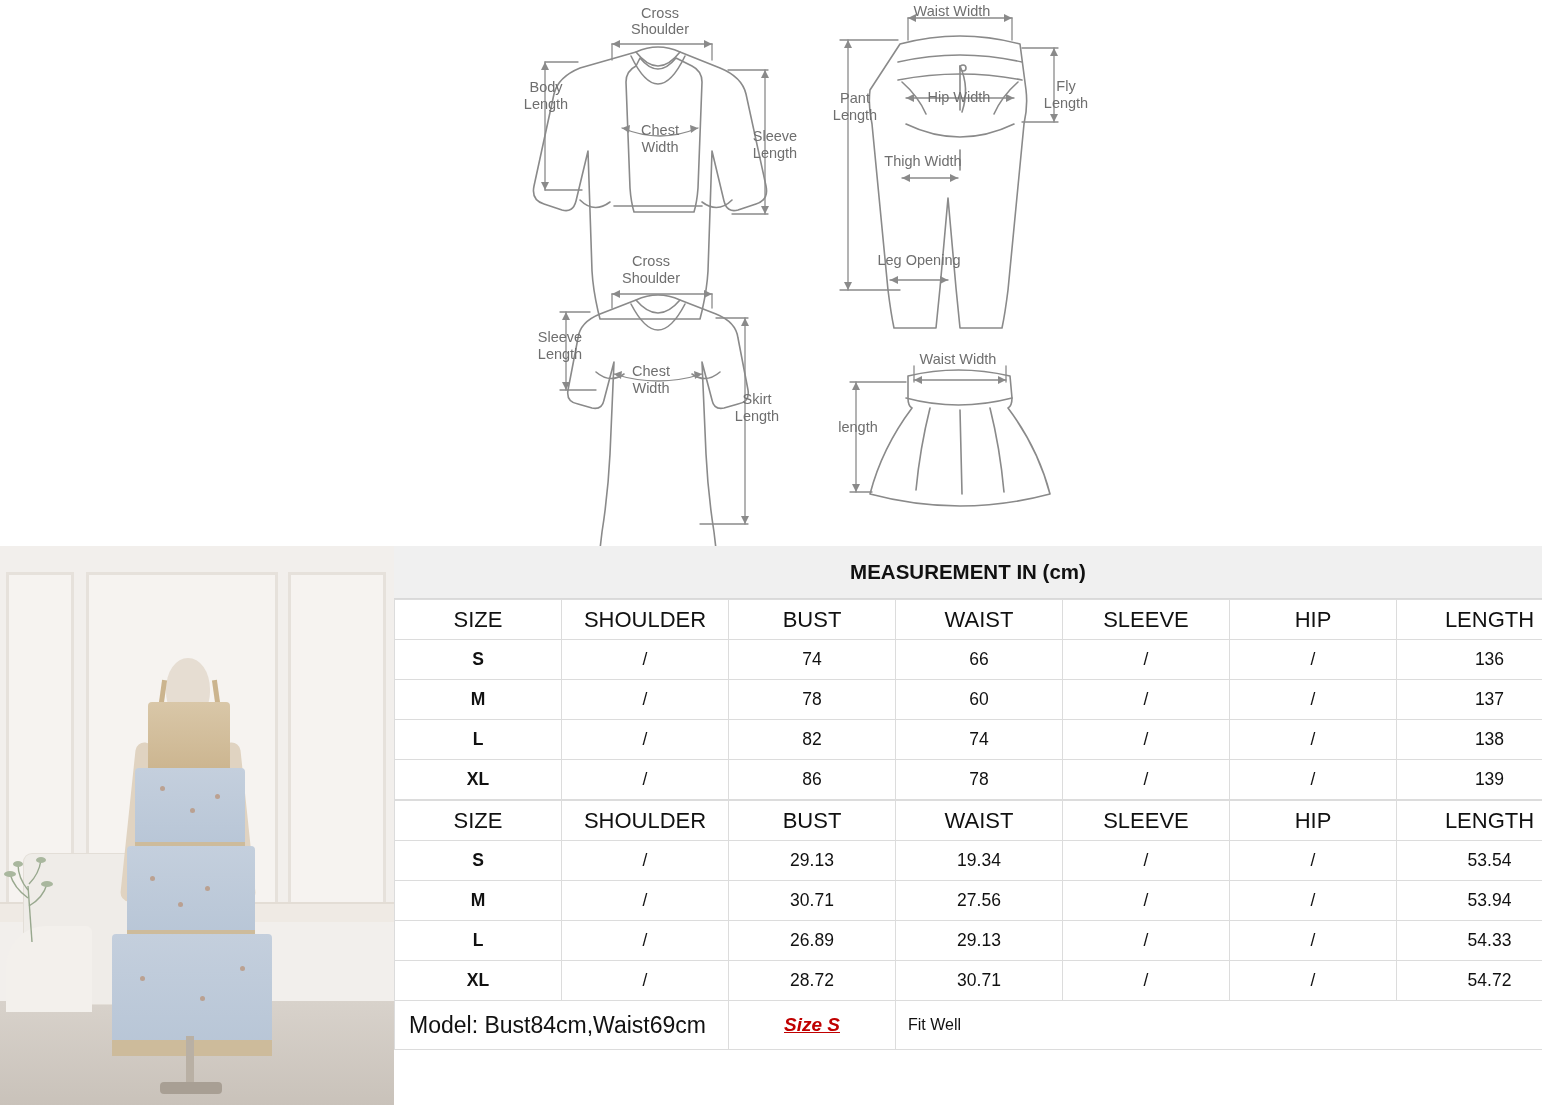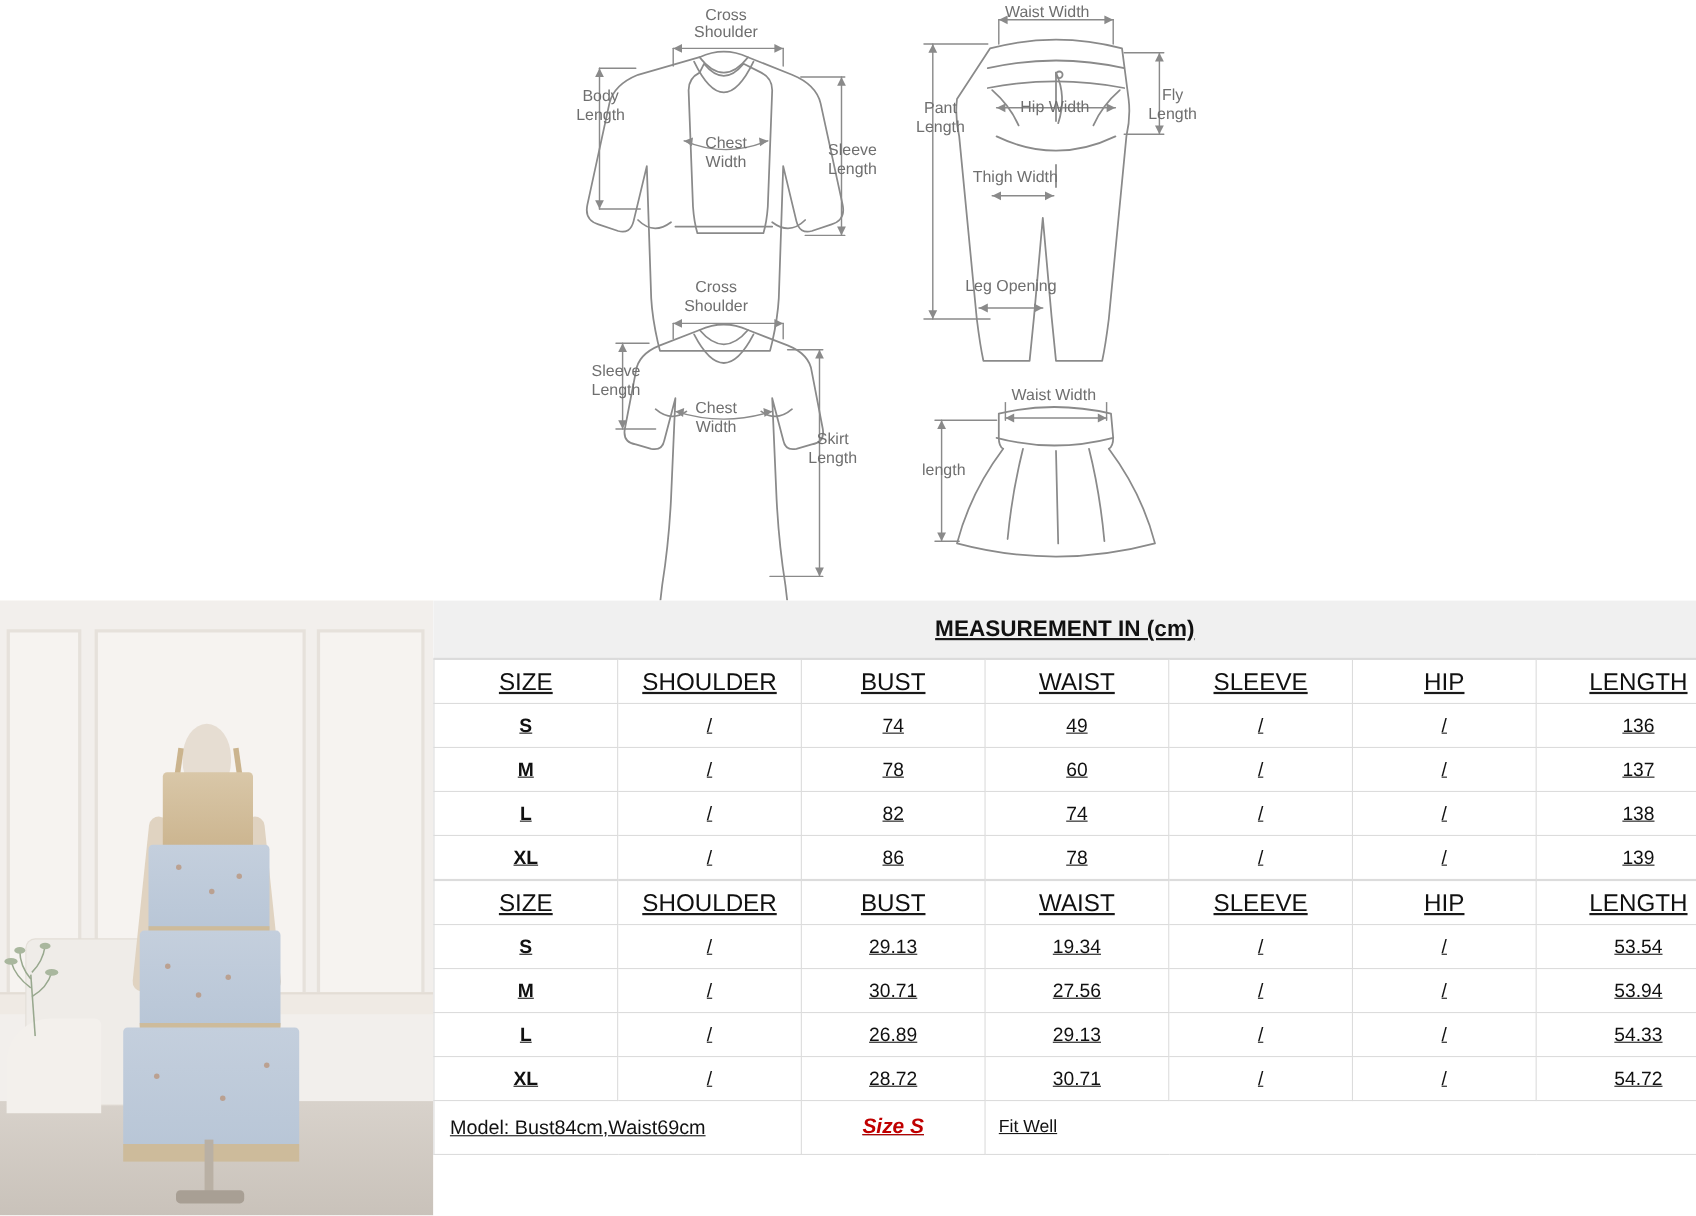--- a/index.html
+++ b/index.html
@@ -22,21 +22,21 @@
     text-anchor:middle;
     dominant-baseline:middle;
   }
 
   
   .bottom{position:absolute;left:0;top:546px;width:1542px;height:559px;display:flex;}
   .photo{
     position:relative;width:394px;height:559px;overflow:hidden;
     background:linear-gradient(#f3f0ec,#e9e5e0);
   }
-  .table-wrap{width:1148px;height:559px;background:#ffffff;position:relative;text-decoration:underline;}
+  .table-wrap{width:1148px;height:559px;background:#ffffff;position:relative;}
 
   
   .wall{position:absolute;left:0;top:0;width:394px;height:470px;background:#f2efec;}
   .wall-panel{position:absolute;border:3px solid #e6e1db;background:#f6f3f0;}
   .wall-p1{left:86px;top:26px;width:186px;height:330px;}
   .wall-p2{left:288px;top:26px;width:92px;height:330px;}
   .wall-p3{left:6px;top:26px;width:62px;height:330px;}
   .baseboard{position:absolute;left:0;top:356px;width:394px;height:18px;background:#efeae4;border-top:2px solid #e3ddd5;}
   .floor{position:absolute;left:0;top:455px;width:394px;height:104px;background:linear-gradient(#d8d2cb,#c9c2ba);}
   .pedestal{position:absolute;left:24px;top:308px;width:112px;height:150px;background:#efece8;border-radius:8px 8px 0 0;box-shadow:0 0 0 1px #e3ded7;}
@@ -82,21 +82,21 @@
   td.size-cell{font-weight:bold;}
   col.c-size{width:167px;}
   col.c-shoulder{width:167px;}
   col.c-bust{width:167px;}
   col.c-waist{width:167px;}
   col.c-sleeve{width:167px;}
   col.c-hip{width:167px;}
   col.c-length{width:186px;}
 
   .footer-row td{height:48px;}
-  .f-model{font-size:18px;text-align:left;padding-left:14px;white-space:nowrap;}
+  .f-model{font-size:23px;text-align:left;padding-left:14px;white-space:nowrap;}
   .f-size{color:#c00000;font-style:italic;font-weight:bold;font-size:19px;text-decoration:underline;}
   .f-fit{font-size:16px;text-align:left;padding-left:12px;}
 </style>
 </head>
 <body>
 
 <div class="page">
 
   <div class="diagrams">
     <svg class="diag-svg" viewBox="0 0 1542 546">
@@ -348,21 +348,21 @@
           <th>BUST</th>
           <th>WAIST</th>
           <th>SLEEVE</th>
           <th>HIP</th>
           <th>LENGTH</th>
         </tr>
         <tr>
           <td class="size-cell">S</td>
           <td>/</td>
           <td>74</td>
-          <td>49</td>
+          <td>66</td>
           <td>/</td>
           <td>/</td>
           <td>136</td>
         </tr>
         <tr>
           <td class="size-cell">M</td>
           <td>/</td>
           <td>78</td>
           <td>60</td>
           <td>/</td>

